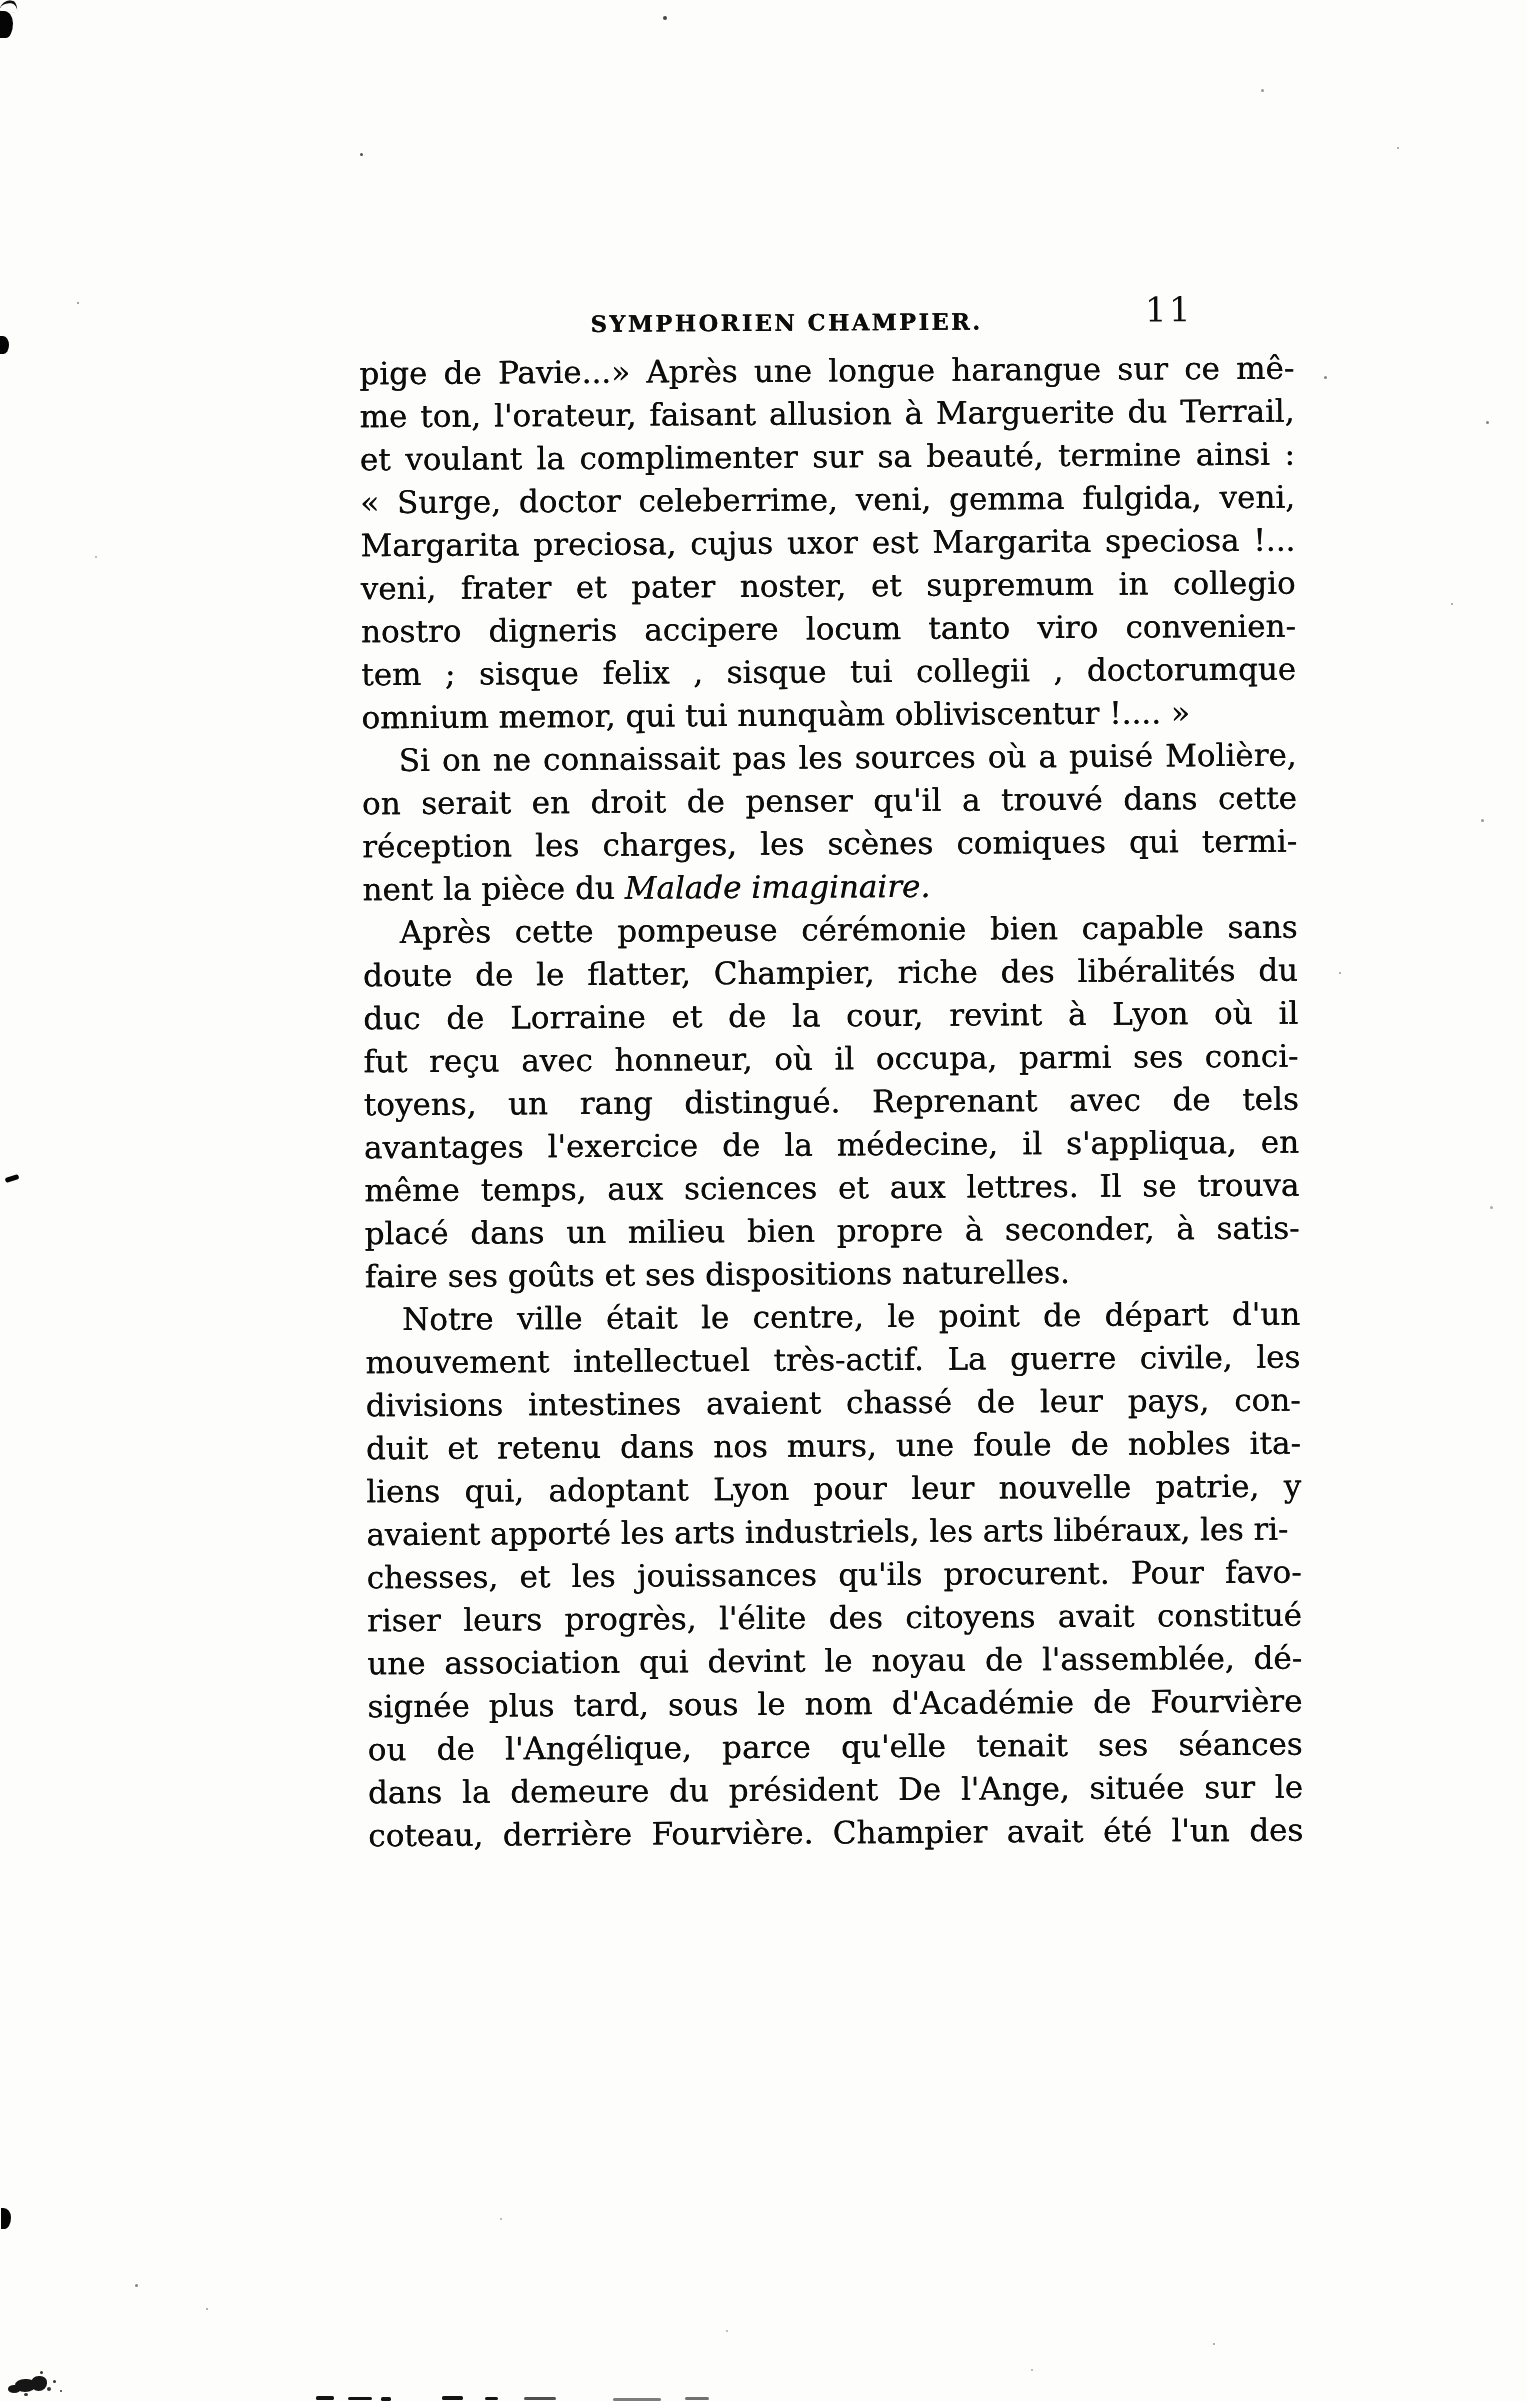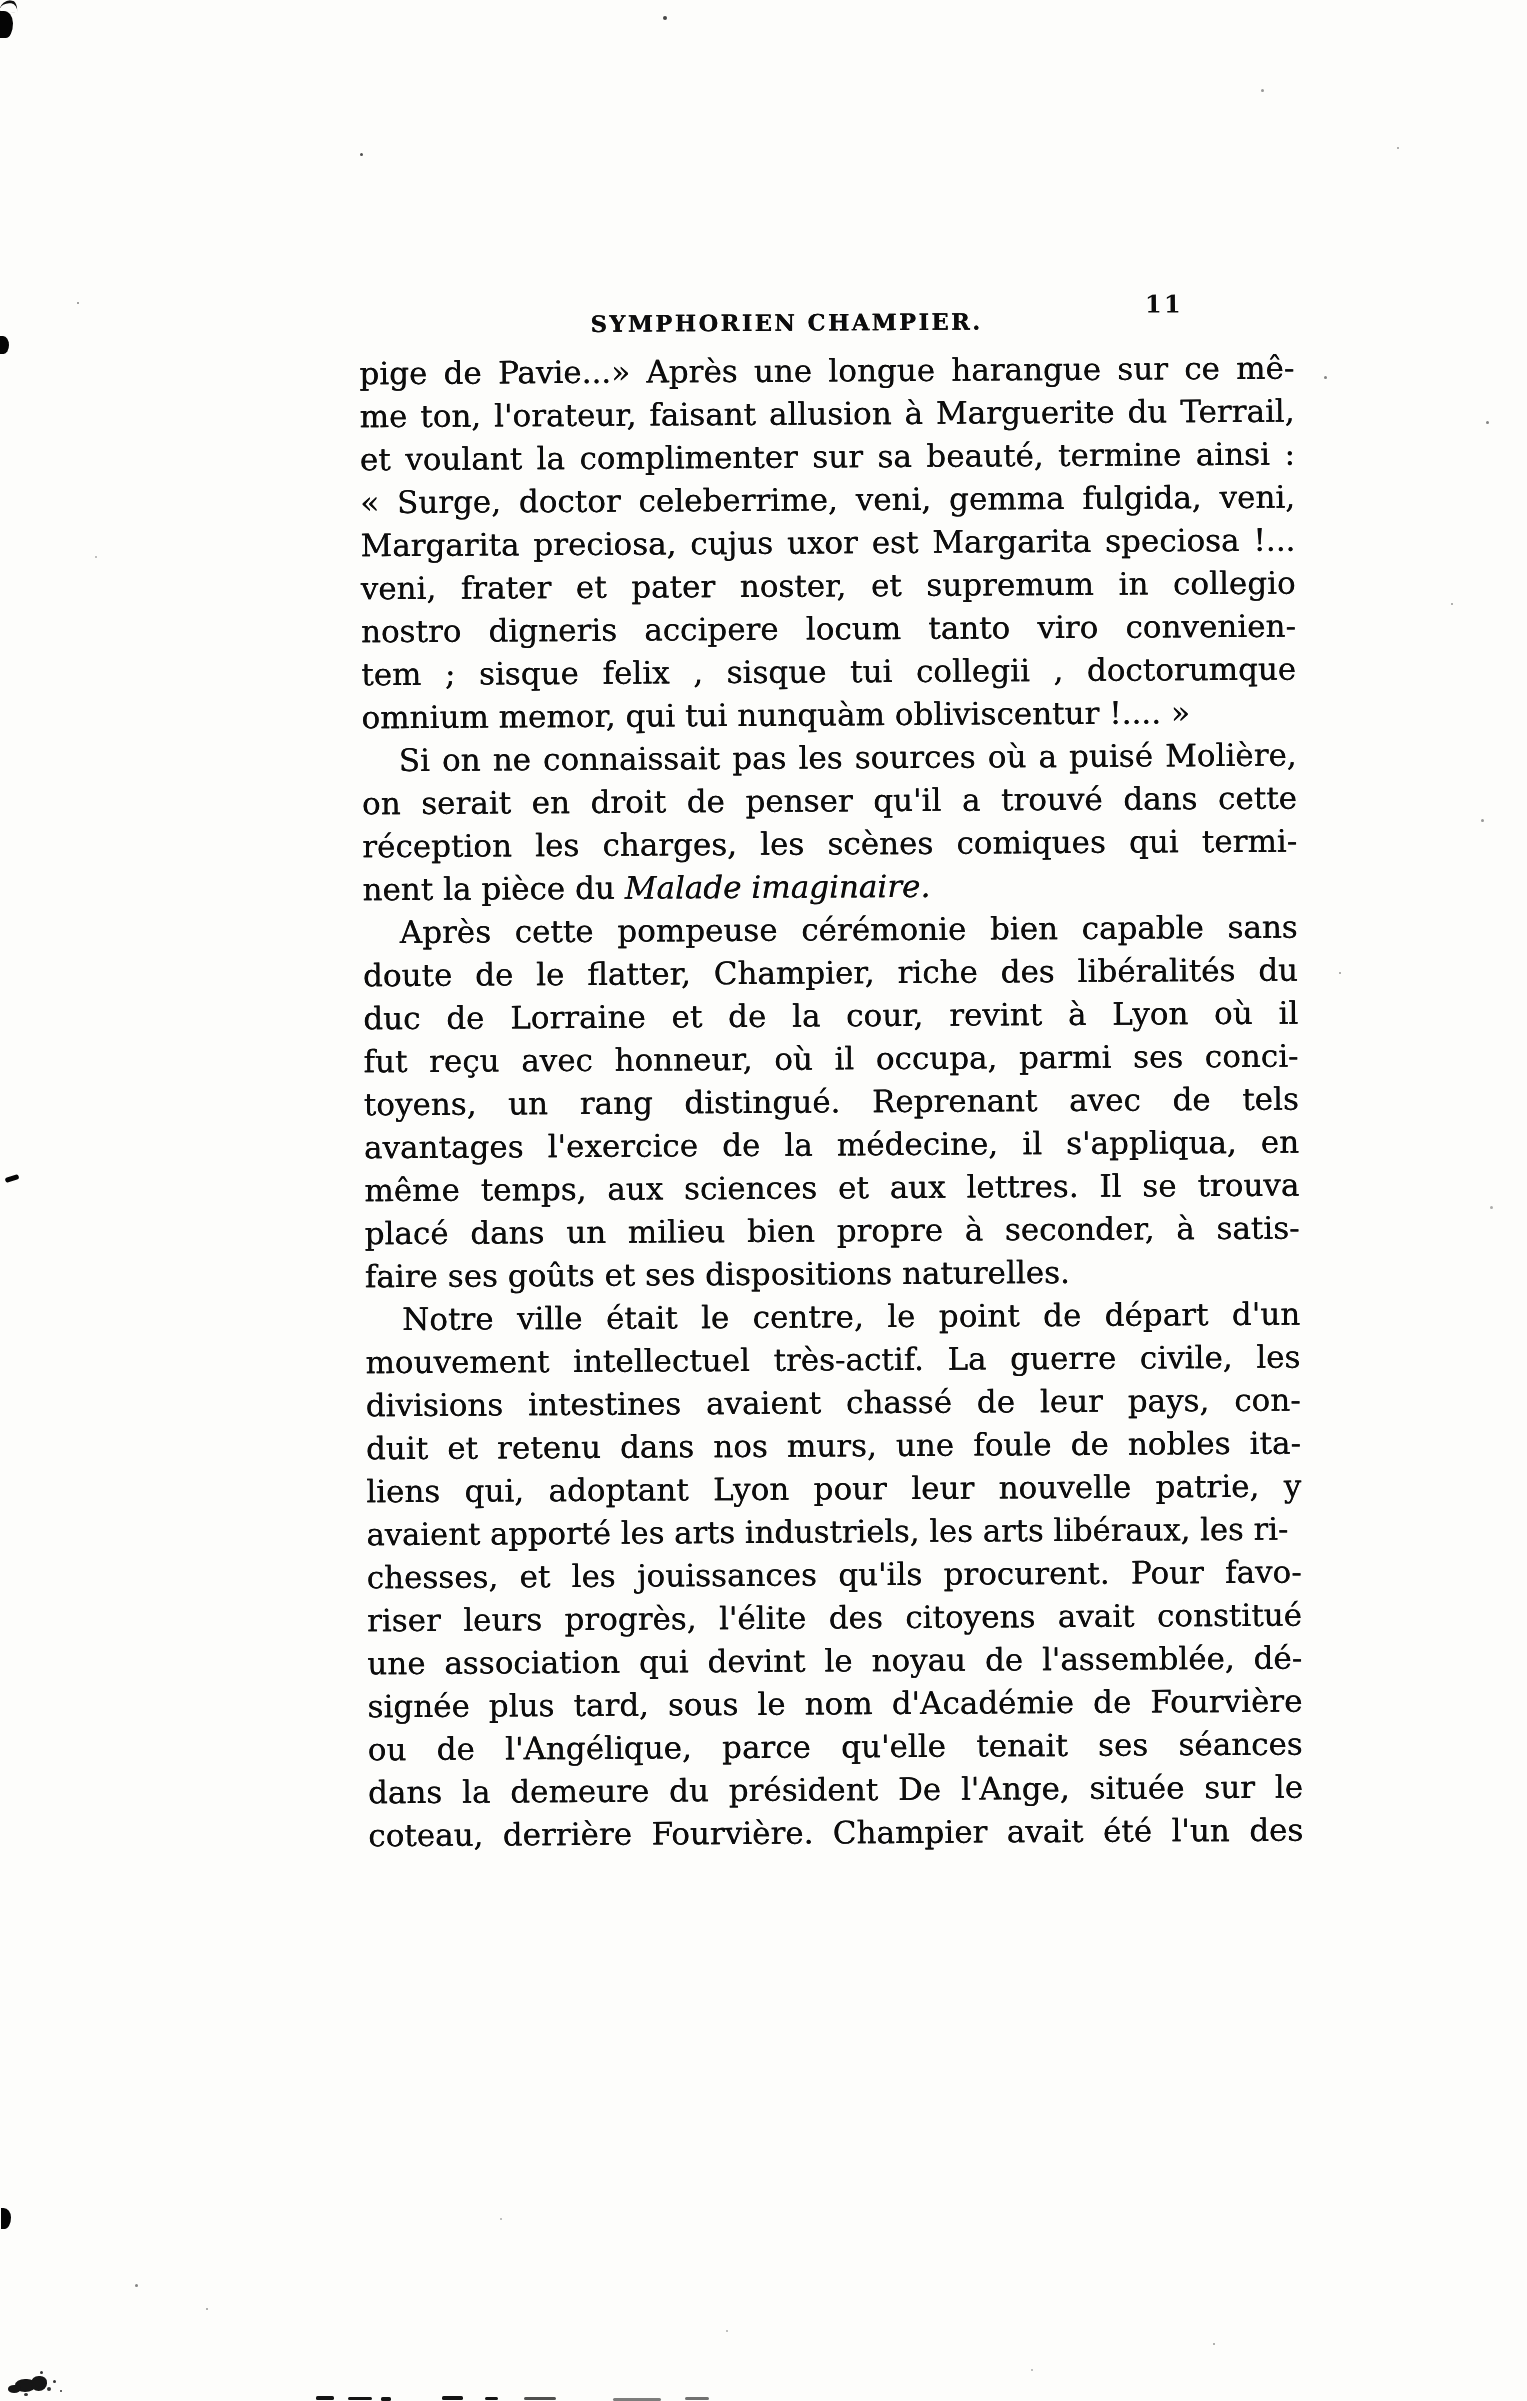--- a/index.html
+++ b/index.html
@@ -34,21 +34,21 @@
     transform:translateX(-40px);
     font-size:22.6px;font-weight:bold;
     letter-spacing:2.4px;
     color:var(--ink);
     text-shadow:0.3px 0 0 currentColor;
     white-space:nowrap;
   }
   .page-number{
     position:absolute;
     left:1143px;top:292px;
-    font-size:24px;font-weight:bold;
+    font-size:34px;font-weight:normal;
     letter-spacing:2.4px;
     color:var(--ink);
   }
   .textblock{
     position:absolute;
     left:357px;top:350px;width:935px;
     font-size:31px;
     line-height:43px;
     color:var(--ink);
     text-shadow:0.3px 0 0 currentColor;

